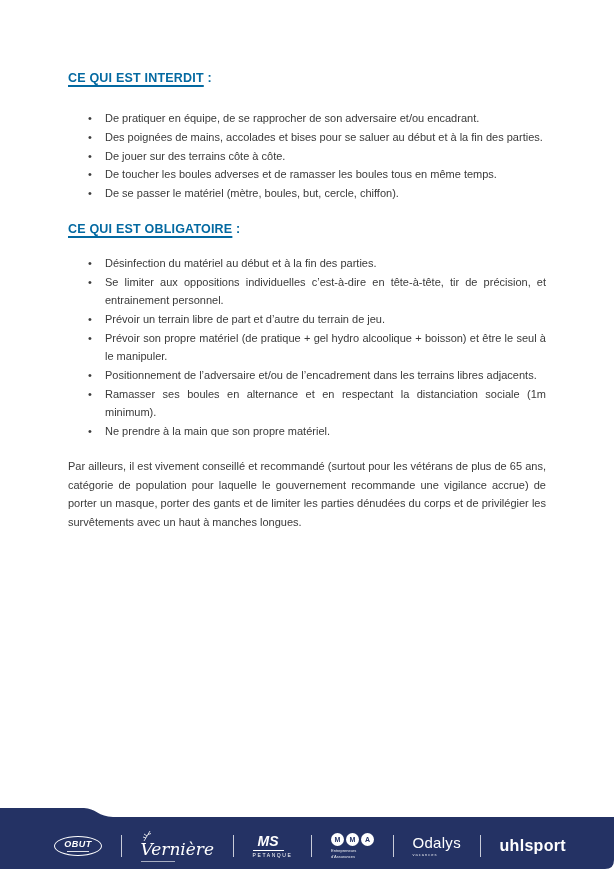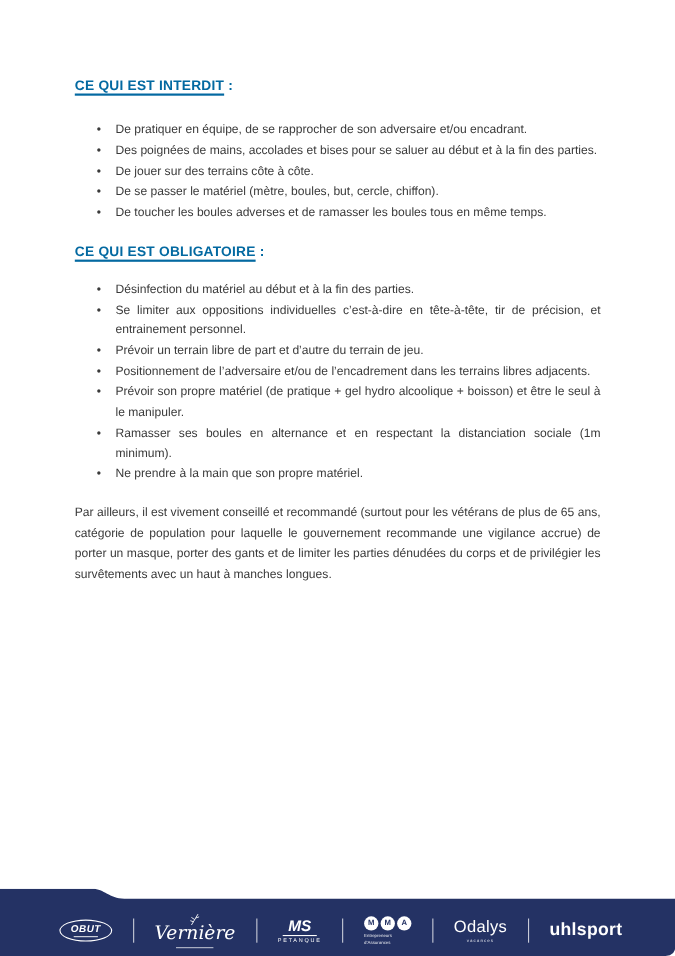--- a/index.html
+++ b/index.html
@@ -42,21 +42,21 @@
   .footer{
     position:absolute;left:0;bottom:0;width:614px;height:61px;
   }
   .footer-shape{position:absolute;left:0;top:0;width:614px;height:61px;}
   .sponsor-row{
     position:absolute;left:0;top:15px;width:614px;height:46px;
     display:flex;align-items:center;justify-content:space-between;
     padding:0 48px 0 54px;box-sizing:border-box;color:#ffffff;
   }
   .sep{width:1px;height:22px;background:rgba(255,255,255,0.75);flex:0 0 auto;}
-  .logo{display:flex;flex-direction:column;align-items:center;justify-content:center;flex:0 0 auto;}
+  .logo{display:flex;flex-direction:column;align-items:flex-start;justify-content:center;flex:0 0 auto;}
   
   .obut-oval{
     width:46px;height:18px;border:1.5px solid #ffffff;border-radius:50%;
     display:flex;flex-direction:column;align-items:center;justify-content:center;
   }
   .obut-word{font-size:9px;font-weight:bold;font-style:italic;letter-spacing:0.5px;line-height:1;}
   .obut-subline{width:22px;border-top:1px solid rgba(255,255,255,0.85);margin-top:1.5px;}
   
   .verniere-word{
     font-family:"DejaVu Serif",serif;font-style:italic;font-size:17px;line-height:1;
@@ -85,33 +85,33 @@
 <body>
 
 <div class="content">
 
   <h2 class="heading"><span class="u">CE QUI EST INTERDIT</span><span> :</span></h2>
 
   <ul class="bullets">
     <li>De pratiquer en équipe, de se rapprocher de son adversaire et/ou encadrant.</li>
     <li>Des poignées de mains, accolades et bises pour se saluer au début et à la fin des parties.</li>
     <li>De jouer sur des terrains côte à côte.</li>
+    <li>De toucher les boules adverses et de ramasser les boules tous en même temps.</li>
     <li>De se passer le matériel (mètre, boules, but, cercle, chiffon).</li>
-    <li>De toucher les boules adverses et de ramasser les boules tous en même temps.</li>
   </ul>
 
   <h2 class="heading second"><span class="u">CE QUI EST OBLIGATOIRE</span><span> :</span></h2>
 
 
   <ul class="bullets">
     <li>Désinfection du matériel au début et à la fin des parties.</li>
     <li>Se limiter aux oppositions individuelles c’est-à-dire en tête-à-tête, tir de précision, et entrainement personnel.</li>
     <li>Prévoir un terrain libre de part et d’autre du terrain de jeu.</li>
+    <li>Prévoir son propre matériel (de pratique + gel hydro alcoolique + boisson) et être le seul à le manipuler.</li>
     <li>Positionnement de l’adversaire et/ou de l’encadrement dans les terrains libres adjacents.</li>
-    <li>Prévoir son propre matériel (de pratique + gel hydro alcoolique + boisson) et être le seul à le manipuler.</li>
     <li>Ramasser ses boules en alternance et en respectant la distanciation sociale (1m minimum).</li>
     <li>Ne prendre à la main que son propre matériel.</li>
   </ul>
 
   <p class="closing">Par ailleurs, il est vivement conseillé et recommandé (surtout pour les vétérans de plus de 65 ans, catégorie de population pour laquelle le gouvernement recommande une vigilance accrue) de porter un masque, porter des gants et de limiter les parties dénudées du corps et de privilégier les survêtements avec un haut à manches longues.</p>
 
 </div>
 
 <div class="footer">
   <svg class="footer-shape" viewBox="0 0 614 61" preserveAspectRatio="none">

